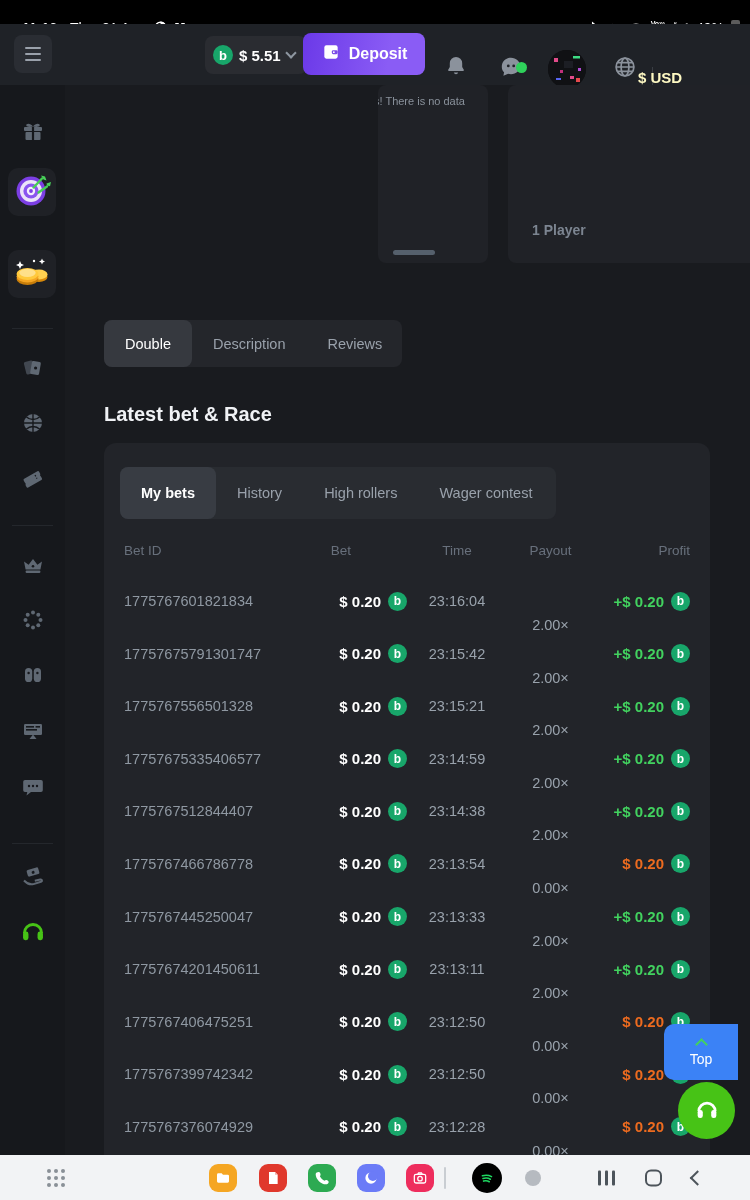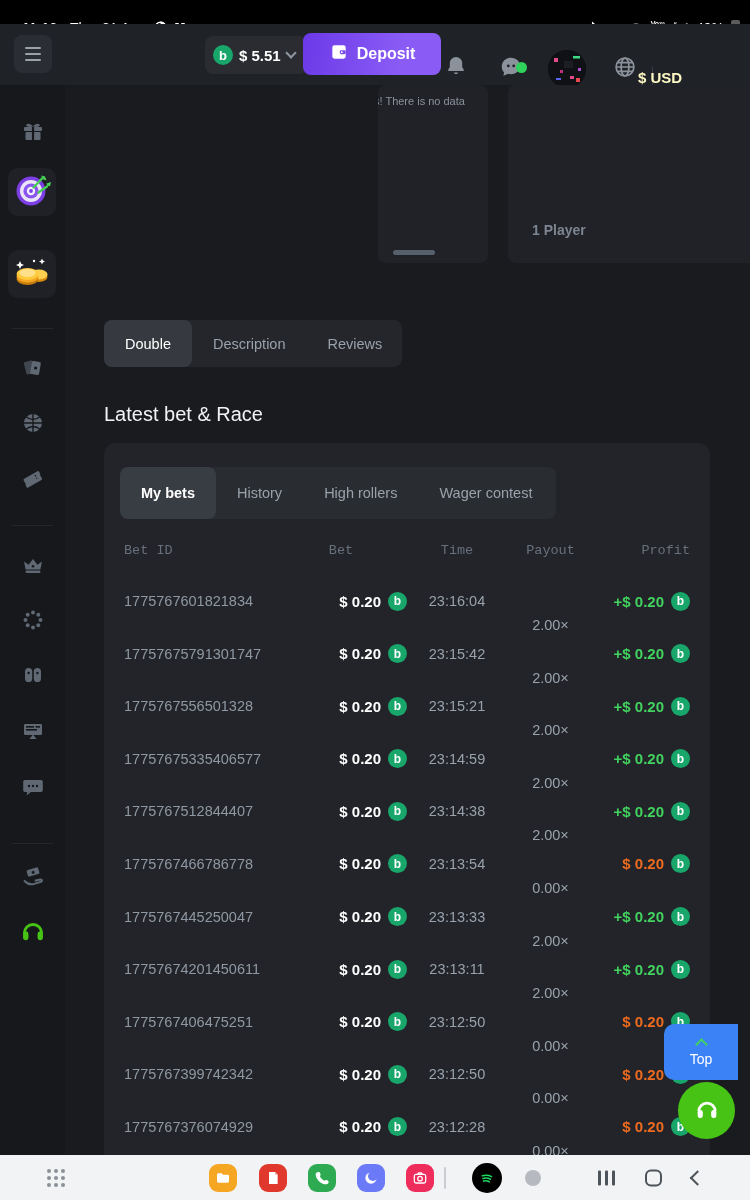--- a/index.html
+++ b/index.html
@@ -27,21 +27,21 @@
   .topnav{position:absolute;left:0;top:24px;width:750px;height:61px;background:#1f2227;}
   .burger{position:absolute;left:14px;top:11px;width:38px;height:38px;border-radius:8px;background:#2a2d33;
     display:flex;flex-direction:column;align-items:center;justify-content:center;gap:4px;}
   .burger i{width:16px;height:2px;background:#9aa1ab;border-radius:1px;}
   .wallet-group{position:absolute;left:205px;top:12px;display:flex;align-items:center;height:38px;}
   .balance-pill{display:flex;align-items:center;gap:6px;background:#2a2c31;border-radius:8px;height:38px;padding:0 12px 0 8px;}
   .coin{width:20px;height:20px;border-radius:50%;background:var(--coin-green);color:#fff;font-weight:700;font-size:13px;
     display:inline-flex;align-items:center;justify-content:center;flex:0 0 auto;}
   .balance-amt{color:#fff;font-weight:700;font-size:15px;white-space:nowrap;}
   .chev-down{width:8px;height:8px;border-right:2px solid #8e97a1;border-bottom:2px solid #8e97a1;transform:rotate(45deg);margin-top:-4px;}
-  .deposit-btn{display:flex;align-items:center;gap:8px;height:42px;margin-left:-4px;margin-top:-2px;padding:0 26px;
+  .deposit-btn{display:flex;align-items:center;gap:8px;height:42px;margin-left:-4px;margin-top:-2px;padding:0 18px;
     border-radius:8px;background:linear-gradient(100deg,#6b39e8 0%,#8a5cf5 70%);color:#fff;font-weight:700;font-size:16px;position:relative;z-index:2;}
   .nav-ico{position:absolute;top:30px;color:#8b929c;}
   .icon-bell{left:444px;}
   .icon-chat{left:498px;}
   .chat-wrap{position:relative;}
   .online-dot{position:absolute;right:-3px;top:-4px;width:11px;height:11px;border-radius:50%;background:var(--online-green);}
   .avatar{position:absolute;left:548px;top:26px;width:38px;height:38px;border-radius:50%;overflow:hidden;background:#101114;}
   .icon-globe{left:612px;}
   .nav-divider{position:absolute;left:652px;top:43px;width:1px;height:24px;background:#3a3e44;}
   .currency{position:absolute;left:638px;top:45px;color:#fef9c3;font-size:15px;font-weight:600;}
@@ -61,29 +61,29 @@
   .gcard.c3{left:443px;width:260px;}
   .players{position:absolute;left:24px;bottom:25px;color:#7c8591;font-size:14px;font-weight:600;}
   .nodata{position:absolute;left:-4px;top:10px;color:#8a929c;font-size:11px;white-space:nowrap;}
   .mini-scroll{position:absolute;left:15px;bottom:8px;width:42px;height:5px;border-radius:3px;background:#55606c;}
 
   .page-tabs{position:absolute;left:39px;top:235px;width:298px;height:47px;background:#24262b;border-radius:8px;
     display:flex;align-items:stretch;}
   .ptab{display:flex;align-items:center;justify-content:center;padding:0 21px;color:#99a1ab;font-size:14.5px;}
   .ptab.active{background:#36393f;border-radius:8px;color:#fff;font-weight:400;}
 
-  .section-title{position:absolute;left:39px;top:318px;color:#f0f2f5;font-size:20px;font-weight:400;}
+  .section-title{position:absolute;left:39px;top:318px;color:#f0f2f5;font-size:20px;font-weight:700;}
 
   .bets-card{position:absolute;left:39px;top:358px;width:606px;height:712px;background:#222429;border-radius:12px 12px 0 0;}
   .bets-tabs{position:absolute;left:16px;top:24px;width:436px;height:52px;background:#292c31;border-radius:8px;display:flex;}
   .btab{display:flex;align-items:center;justify-content:center;padding:0 21px;color:#99a1ab;font-size:14.5px;}
   .btab.active{background:#383c43;border-radius:8px;color:#fff;font-weight:700;}
 
   .bt-grid{display:grid;grid-template-columns:165px 118px 100px 87px 1fr;align-items:center;}
-  .bt-head{position:absolute;left:20px;top:88px;width:566px;height:38px;color:#68707c;font-size:13.5px;font-family:Liberation Mono, monospace;}
+  .bt-head{position:absolute;left:20px;top:88px;width:566px;height:38px;color:#68707c;font-size:13.5px;}
   .bt-body{position:absolute;left:20px;top:126px;width:566px;}
   .bt-row{height:52.6px;}
   .cell-id{color:#8f98a2;font-size:14.5px;white-space:nowrap;overflow:hidden;width:158px;}
   .cell-bet{display:flex;align-items:center;justify-content:flex-end;gap:7px;color:#fff;font-weight:700;font-size:15px;}
   .cell-bet .coin,.profit-cell .coin{width:19px;height:19px;font-size:12px;}
   .cell-time{text-align:center;color:#99a2ac;font-size:14.5px;}
   .cell-payout{text-align:center;color:#99a2ac;font-size:14.5px;margin-top:48px;}
   .profit-cell{display:flex;align-items:center;justify-content:flex-end;gap:7px;font-weight:700;font-size:15px;}
   .profit-cell.win{color:var(--profit-green);}
   .profit-cell.loss{color:var(--loss-orange);}

